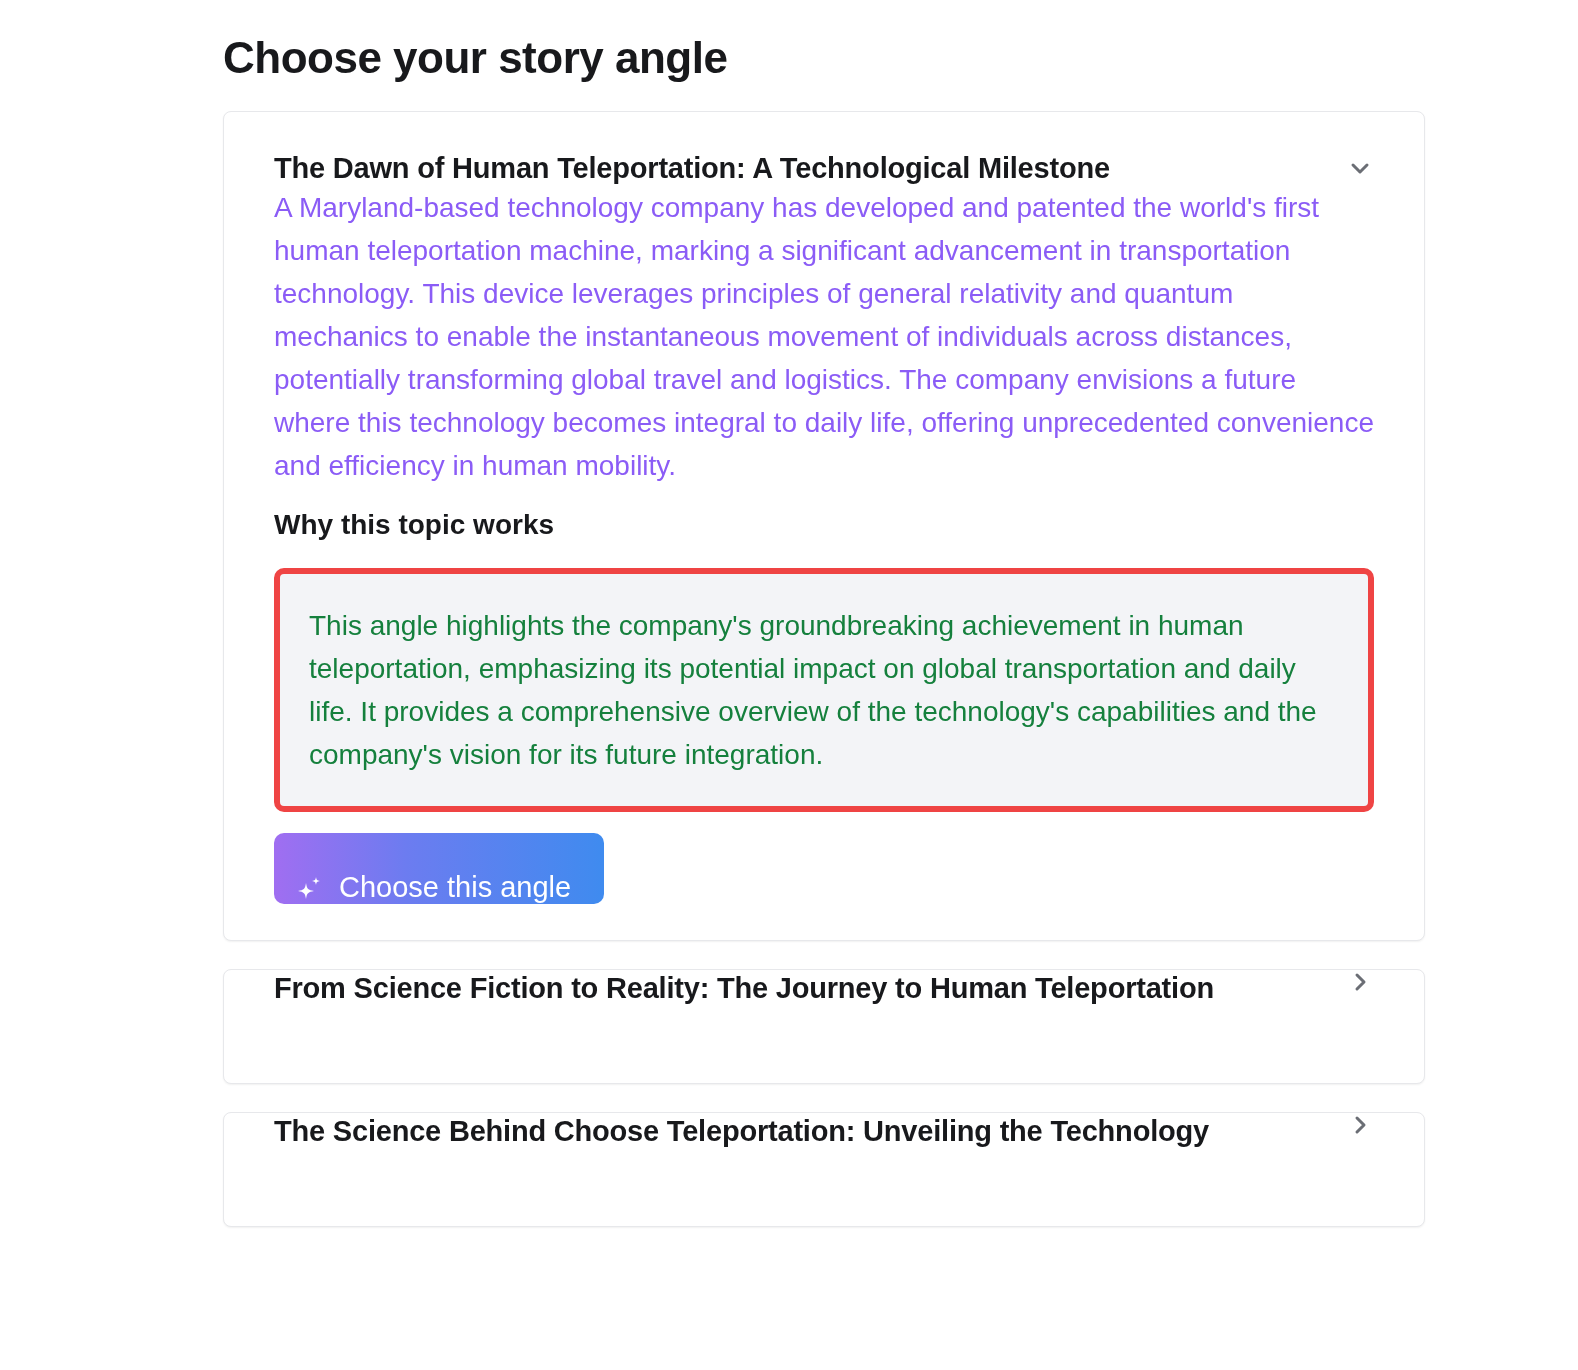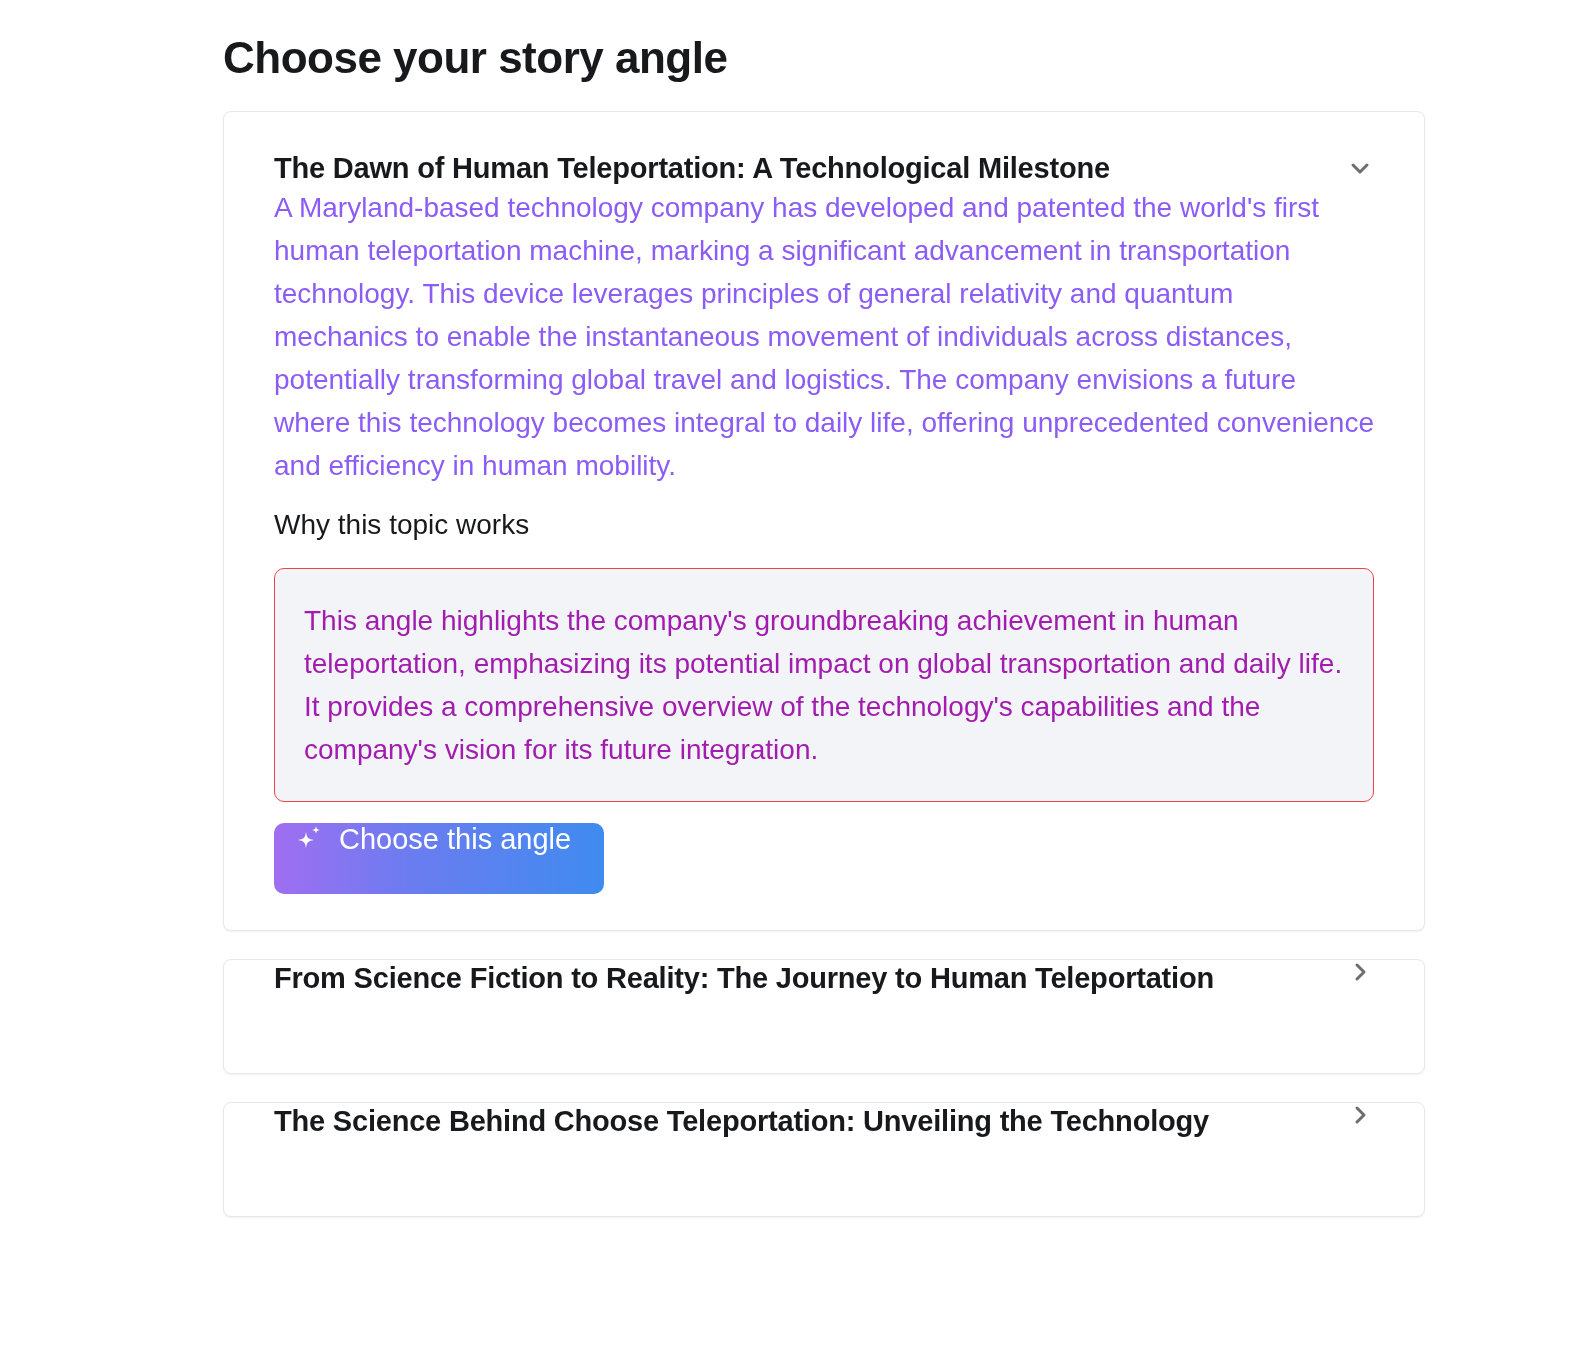--- a/index.html
+++ b/index.html
@@ -10,26 +10,26 @@
   .card {
     border: 1px solid #e7e8eb; border-radius: 8px; background: #fff;
     box-shadow: 0 1px 2px rgba(0,0,0,0.06);
   }
   .card.expanded { margin-top: 29px; padding: 38px 50px 36px 50px; }
   .card.collapsed { margin-top: 28px; height: 115px; padding: 0 50px; display: flex; align-items: flex-start; justify-content: space-between; }
   .card-header { display: flex; align-items: center; justify-content: space-between; }
   .card-title { font-size: 29px; font-weight: 700; color: #18191c; line-height: 36px; letter-spacing: -0.2px; white-space: nowrap; overflow: hidden; text-overflow: ellipsis; }
   .chev { width: 24px; height: 24px; flex: none; margin-right: 2px; }
   .desc { font-size: 28px; line-height: 43px; color: #8b5cf6; padding-right: 0; }
-  .why-label { margin-top: 20px; font-size: 28px; font-weight: 400; line-height: 36px; color: #18191c; }
-  .why-box { margin-top: 25px; background: #f3f4f7; border: 1px solid #ef4444; border-radius: 10px; padding: 30px 28px 30px 29px; font-size: 28px; line-height: 43px; color: #a21caf; }
+  .why-label { margin-top: 20px; font-size: 28px; font-weight: 700; line-height: 36px; color: #18191c; }
+  .why-box { margin-top: 25px; background: #f3f4f7; border: 6px solid #ef4444; border-radius: 10px; padding: 30px 28px 30px 29px; font-size: 28px; line-height: 43px; color: #15803d; }
   .choose-btn {
     margin-top: 21px; height: 71px; width: 330px; border: none; border-radius: 10px;
     background: linear-gradient(90deg, #a06ef1 0%, #6c7cf0 40%, #3f8bef 100%);
-    color: #fff; display: flex; align-items: flex-start; padding-left: 21px; gap: 14px; cursor: pointer;
+    color: #fff; display: flex; align-items: flex-end; padding-left: 21px; gap: 14px; cursor: pointer;
     font-family: "Liberation Sans", "DejaVu Sans", sans-serif; font-size: 29px; font-weight: 400;
   }
   .sparkle { width: 30px; height: 30px; flex: none; }
 </style>
 </head>
 <body>
 
 <div class="page">
   <h1>Choose your story angle</h1>
 

